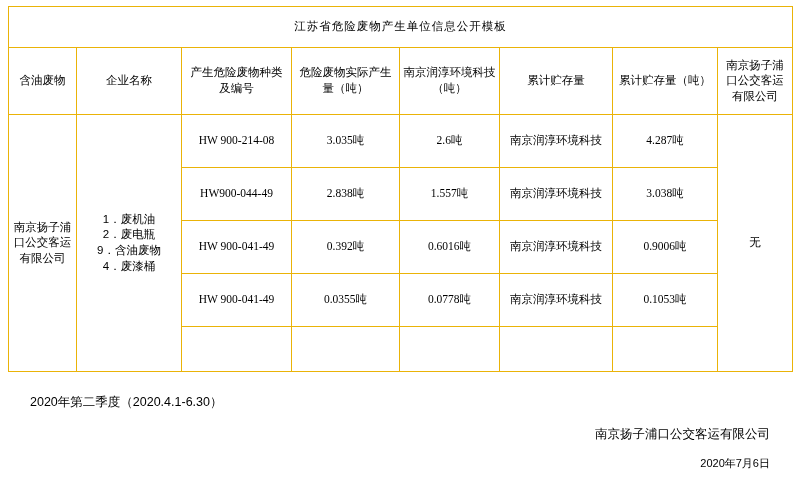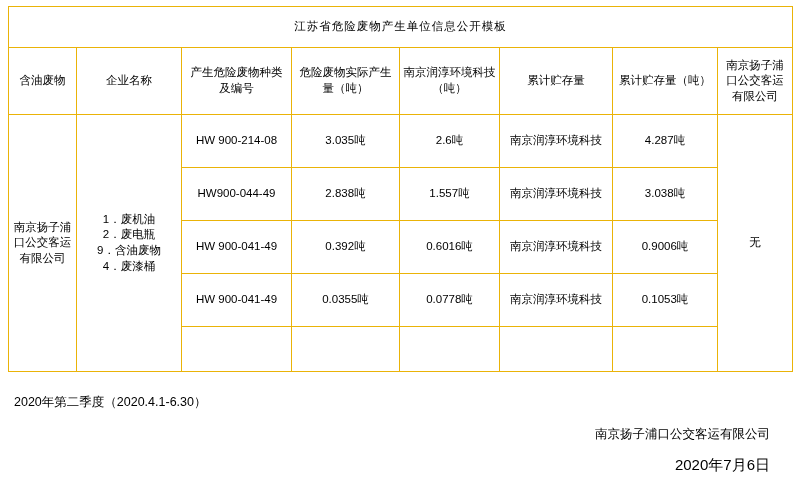--- a/index.html
+++ b/index.html
@@ -68,39 +68,39 @@
   .note-cell {
     font-size: 12px;
   }
   .footer {
     position: relative;
     margin-top: 22px;
     height: 80px;
   }
   .footer .period {
     position: absolute;
-    left: 6px;
+    left: 22px;
     top: 0;
     font-size: 12.5px;
     text-align: center;
   }
   .footer .signature {
     position: absolute;
     right: 22px;
     top: 32px;
     font-size: 12.5px;
   }
   .footer .date {
     position: absolute;
     right: 22px;
     top: 62px;
-    font-size: 15px;
+    font-size: 11px;
   }
   .mono-num {
-    font-family: Liberation Sans, sans-serif;
+    font-family: Liberation Serif, serif;
   }
 </style>
 </head>
 <body>
 
 <div class="page">
 
   <table class="main">
     <colgroup>
       <col style="width:68px">

